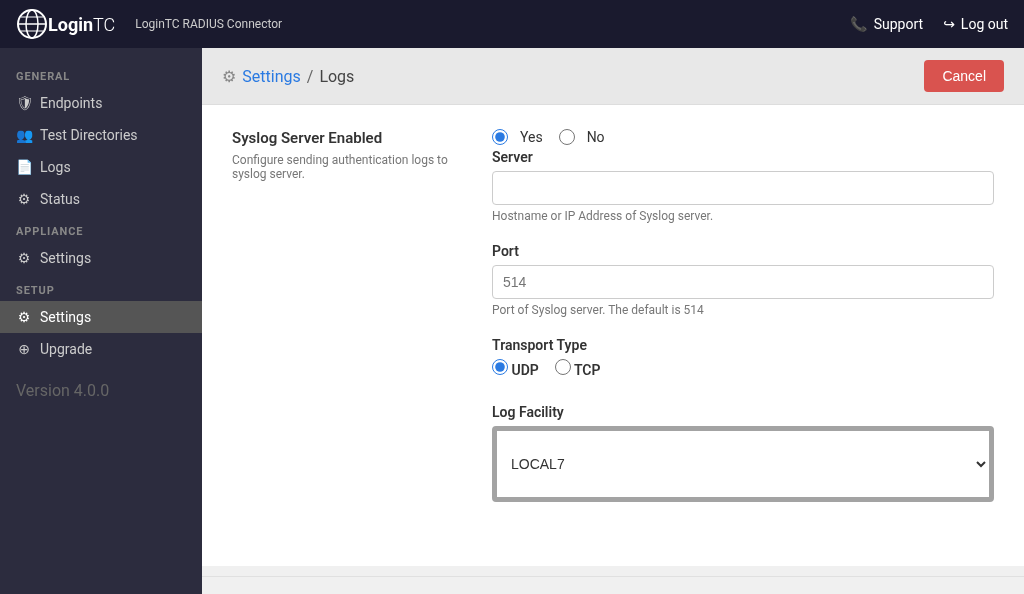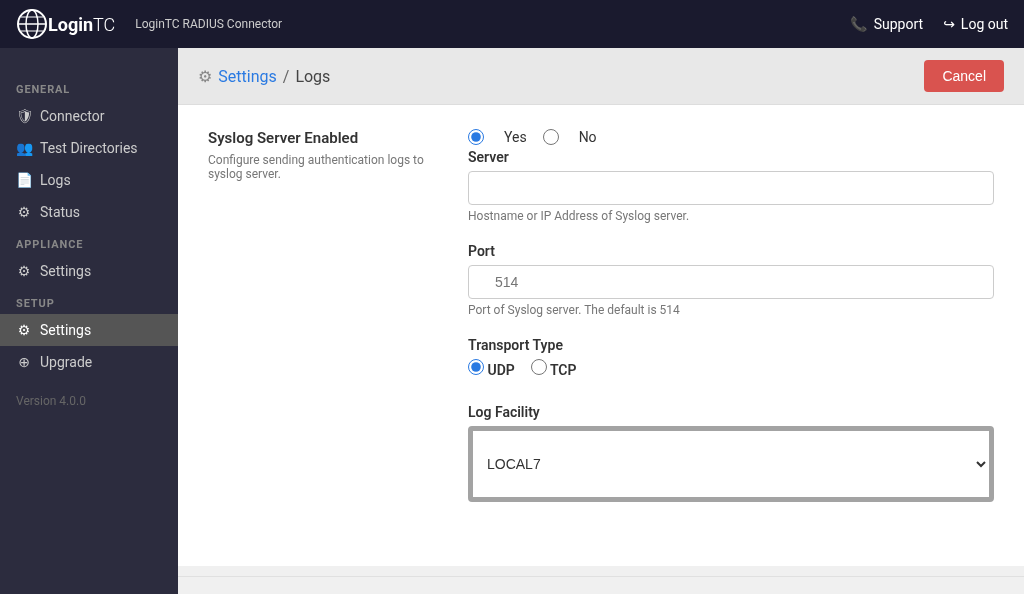--- a/index.html
+++ b/index.html
@@ -50,25 +50,25 @@
 
     
     .layout {
       display: flex;
       flex: 1;
       overflow: hidden;
     }
 
     
     .sidebar {
-      width: 178px;
+      width: 202px;
       background: #2c2c3e;
       color: #ccc;
       flex-shrink: 0;
-      padding: 25px 0;
+      padding: 12px 0;
       overflow-y: auto;
     }
     .sidebar-section-label {
       font-size: 11px;
       font-weight: 700;
       letter-spacing: 0.08em;
       color: #888;
       padding: 10px 16px 4px;
       text-transform: uppercase;
     }
@@ -82,21 +82,21 @@
       font-size: 14px;
       text-decoration: none;
     }
     .sidebar-item.active {
       background: #555;
       color: #fff;
     }
     .sidebar-item .icon { font-size: 14px; width: 16px; text-align: center; }
     .sidebar-version {
       padding: 16px 16px 4px;
-      font-size: 12px;
+      font-size: 16px;
       color: #666;
     }
 
     
     .main {
       flex: 1;
       overflow-y: auto;
       background: #f0f0f0;
     }
 
@@ -162,21 +162,21 @@
     
     .radio-group {
       display: flex;
       align-items: center;
       gap: 16px;
       margin-bottom: 4px;
     }
     .radio-option {
       display: flex;
       align-items: center;
-      gap: 20px;
+      gap: 12px;
       cursor: pointer;
       font-size: 14px;
     }
     .radio-option input[type="radio"] {
       accent-color: #2a7ae2;
       width: 16px;
       height: 16px;
     }
 
     .field-group {
@@ -186,21 +186,21 @@
       display: block;
       font-size: 14px;
       font-weight: 600;
       margin-bottom: 6px;
       color: #333;
     }
     .field-group input[type="text"] {
       width: 100%;
       border: 1px solid #ccc;
       border-radius: 4px;
-      padding: 8px 26px;
+      padding: 8px 10px;
       font-size: 14px;
       color: #333;
       background: #fff;
     }
     .field-hint {
       font-size: 12px;
       color: #777;
       margin-top: 4px;
     }
 
@@ -278,21 +278,21 @@
     </a>
   </div>
 </nav>
 
 <div class="layout">
 
   <aside class="sidebar">
     <div class="sidebar-section-label">GENERAL</div>
     <a class="sidebar-item">
       <span class="icon">🛡</span>
-      <span>Connector</span>
+      <span>Endpoints</span>
     </a>
     <a class="sidebar-item">
       <span class="icon">👥</span>
       <span>Test Directories</span>
     </a>
     <a class="sidebar-item">
       <span class="icon">📄</span>
       <span>Logs</span>
     </a>
     <a class="sidebar-item">

